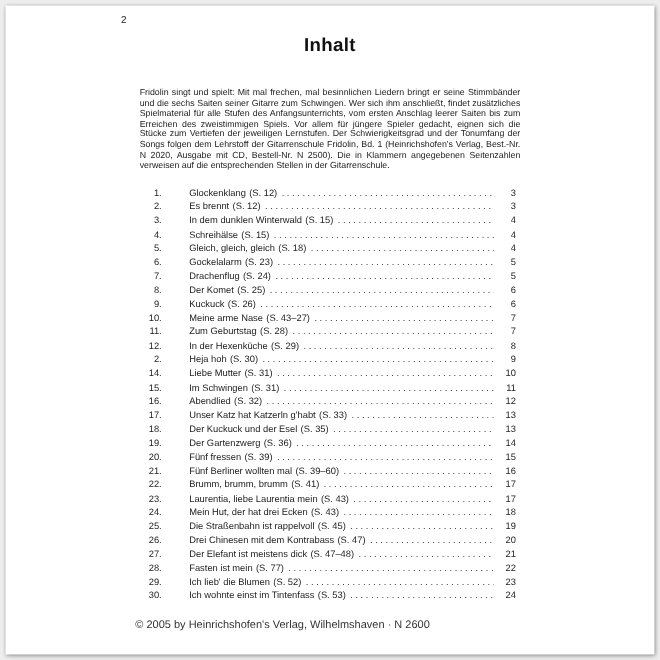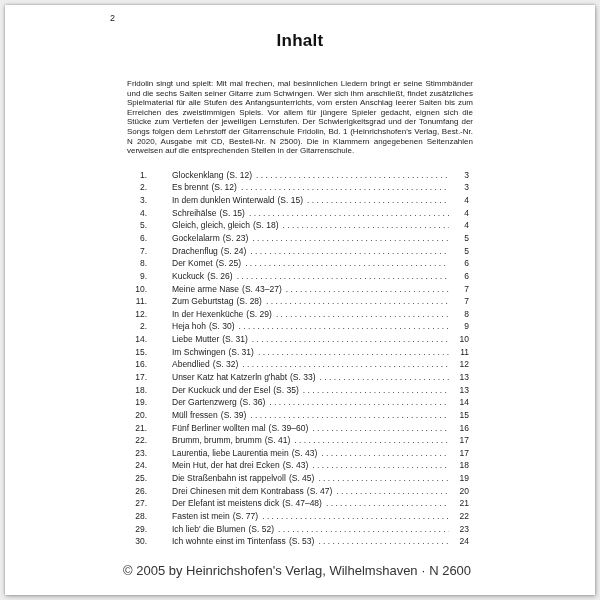--- a/index.html
+++ b/index.html
@@ -76,21 +76,21 @@
   }
   .leader::after {
     content: ". . . . . . . . . . . . . . . . . . . . . . . . . . . . . . . . . . . . . . . . . . . . . . . . . . . . . . . . . . . . . . . . . . . . . . . . . . . . . . . . . . . . . . . . . . . . . . . . . . . . . . . . . . . .";
   }
   .toc-page {
     flex: 0 0 16px;
     text-align: right;
   }
   .footer {
     margin: 15px 0 0 118px;
-    font-size: 13px;
+    font-size: 10px;
     color: #333;
   }
 </style>
 </head>
 <body>
 
 <div class="scan">
 
   <div class="page-number">2</div>
 
@@ -247,21 +247,21 @@
       <div class="toc-row">
         <span class="toc-num">19.</span>
         <span class="toc-title">Der Gartenzwerg</span>
         <span class="toc-ref">(S. 36)</span>
         <span class="leader"></span>
         <span class="toc-page">14</span>
       </div>
 
       <div class="toc-row">
         <span class="toc-num">20.</span>
-        <span class="toc-title">Müll fressen</span>
+        <span class="toc-title">Fünf fressen</span>
         <span class="toc-ref">(S. 39)</span>
         <span class="leader"></span>
         <span class="toc-page">15</span>
       </div>
 
       <div class="toc-row">
         <span class="toc-num">21.</span>
         <span class="toc-title">Fünf Berliner wollten mal</span>
         <span class="toc-ref">(S. 39–60)</span>
         <span class="leader"></span>

